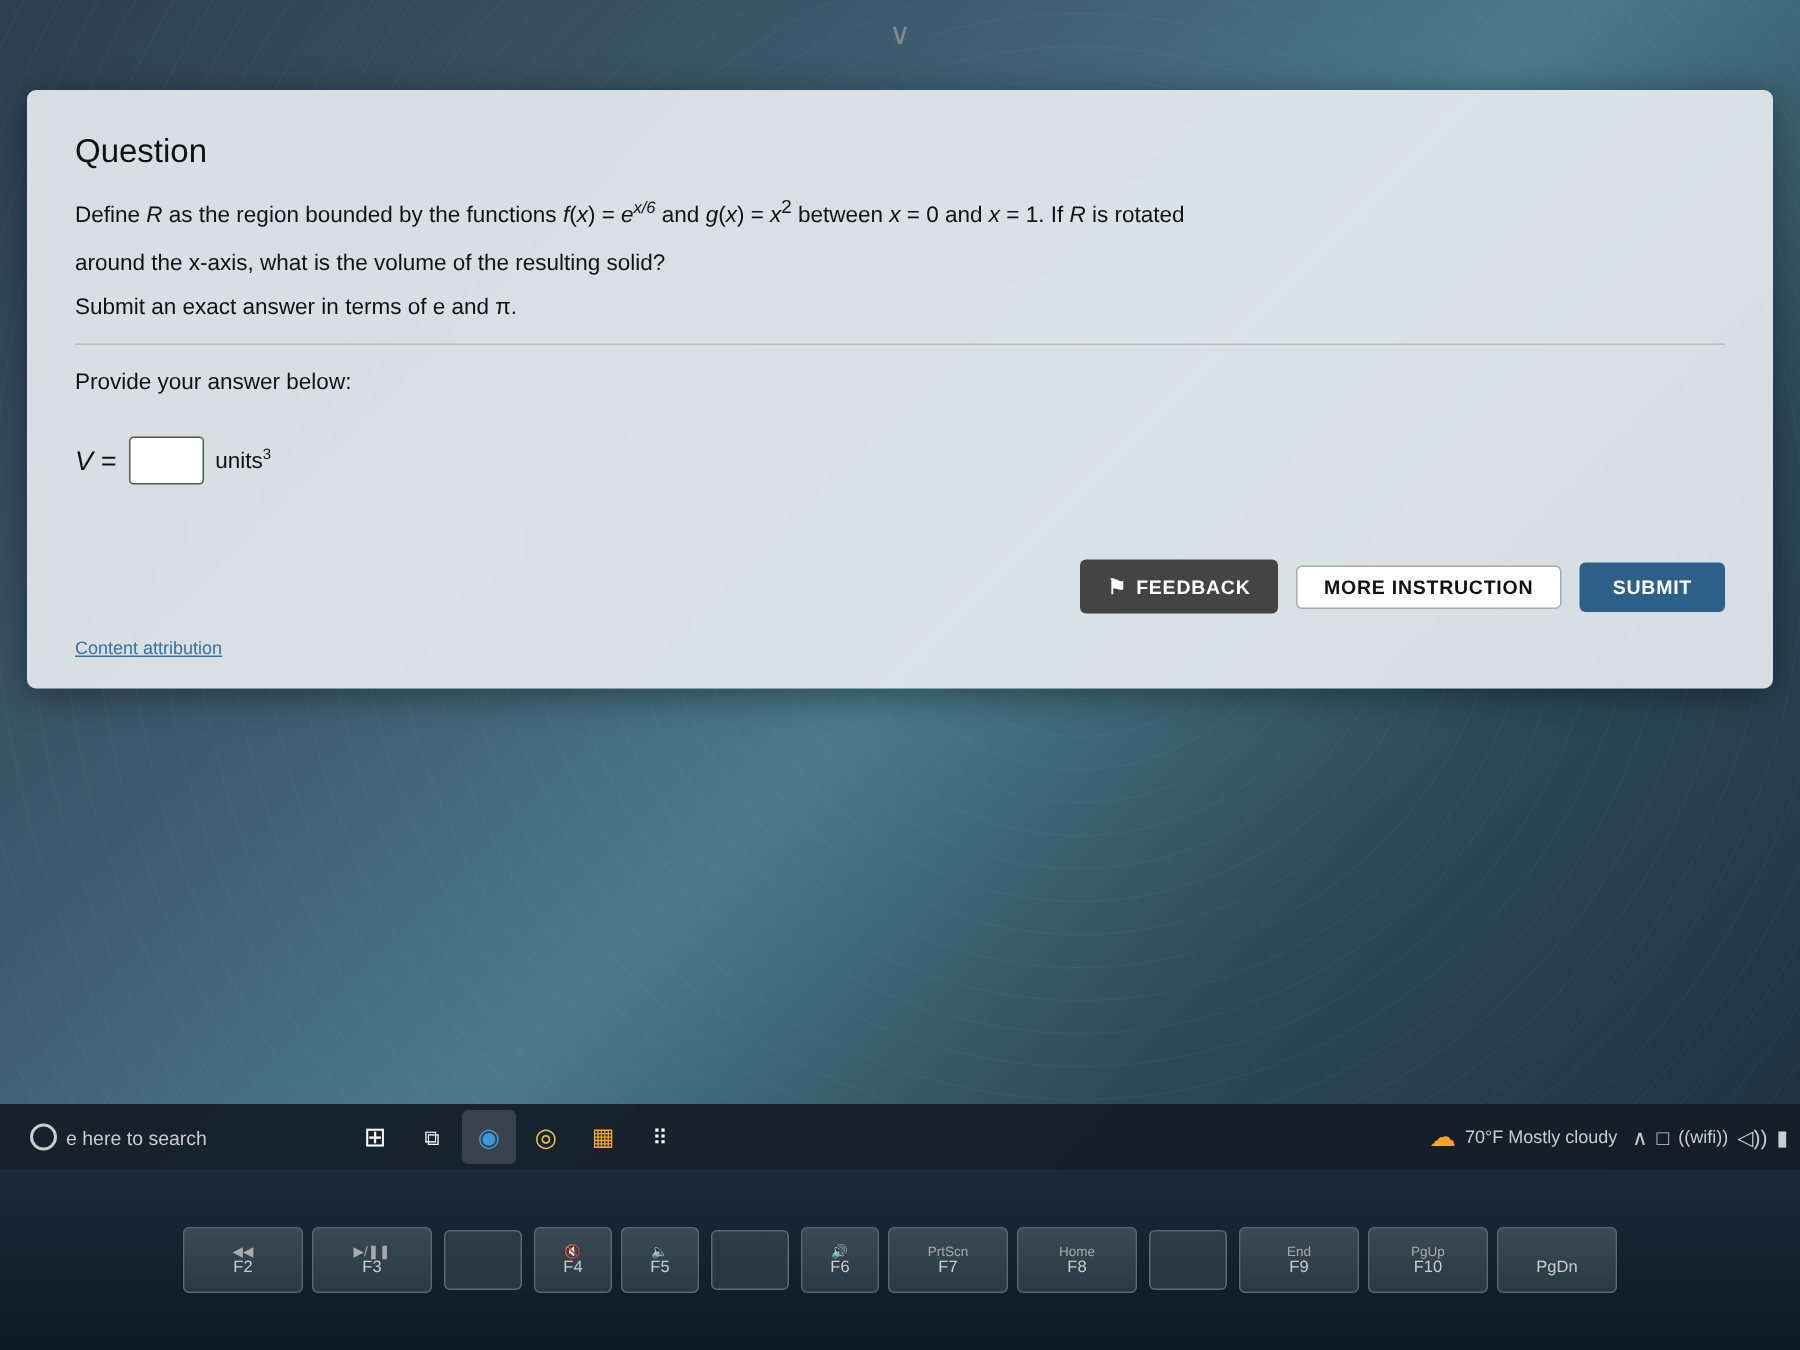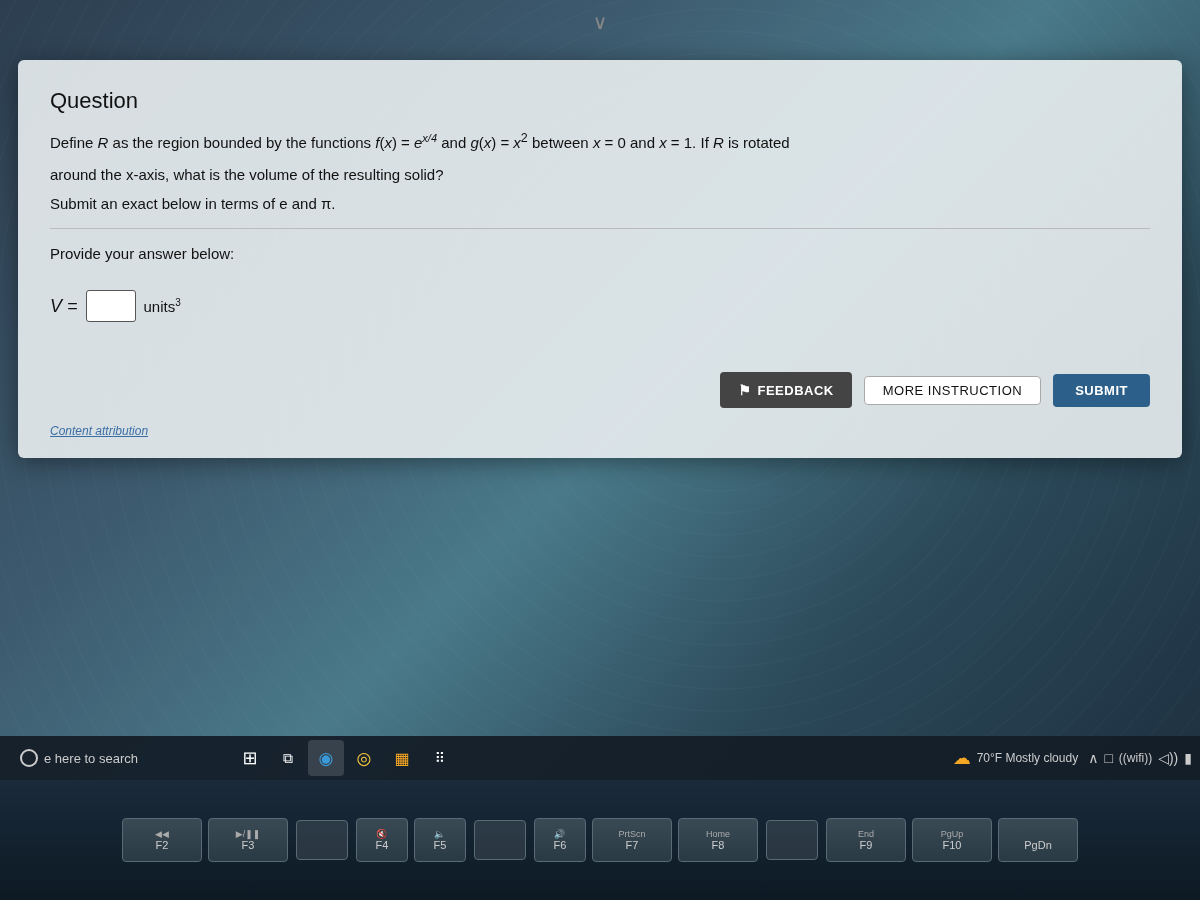--- a/index.html
+++ b/index.html
@@ -131,21 +131,21 @@
       letter-spacing: 0.5px;
     }
 
     .btn-more {
       padding: 6px 18px;
       background: white;
       color: #111;
       border: 1.5px solid #aaa;
       border-radius: 4px;
       font-size: 13px;
-      font-weight: 400;
+      font-weight: 700;
       cursor: pointer;
       letter-spacing: 0.5px;
     }
 
     .btn-submit {
       padding: 9px 22px;
       background: #2c5f8a;
       color: white;
       border: none;
       border-radius: 4px;
@@ -153,21 +153,20 @@
       font-weight: 700;
       cursor: pointer;
       letter-spacing: 0.5px;
     }
 
     .content-attribution {
       font-size: 12px;
       color: #3a6ea5;
       text-decoration: underline;
       cursor: pointer;
-      font-style: italic;
     }
 
     
     .taskbar {
       position: absolute;
       bottom: 120px;
       left: 0; right: 0;
       height: 44px;
       background: rgba(20,30,40,0.95);
       display: flex;
@@ -319,31 +318,31 @@
 <div class="top-chevron">∨</div>
 
 <div class="question-card">
 
   <div class="question-title">Question</div>
 
   <div class="question-text">
     <span>Define </span>
     <em>R</em>
     <span> as the region bounded by the functions </span>
-    <em>f</em><span>(</span><em>x</em><span>) = </span><em>e</em><sup style="font-style:italic; font-size:11px;">x/4</sup>
+    <em>f</em><span>(</span><em>x</em><span>) = </span><em>e</em><sup style="font-style:italic; font-size:11px;">x/6</sup>
     <span> and </span>
     <em>g</em><span>(</span><em>x</em><span>) = </span><em>x</em><sup>2</sup>
     <span> between </span>
     <em>x</em><span> = 0 and </span><em>x</em><span> = 1. If </span><em>R</em><span> is rotated</span>
   </div>
   <div class="question-text">
     <span>around the x-axis, what is the volume of the resulting solid?</span>
   </div>
 
-  <div class="sub-instruction">Submit an exact below in terms of e and π.</div>
+  <div class="sub-instruction">Submit an exact answer in terms of e and π.</div>
 
   <hr class="divider">
 
   <div class="provide-label">Provide your answer below:</div>
 
   <div class="answer-row">
     <span class="v-label"><em>V</em> =</span>
     <input class="answer-input" type="text" value="" style="">
     <span class="units-label">units<sup>3</sup></span>
   </div>

